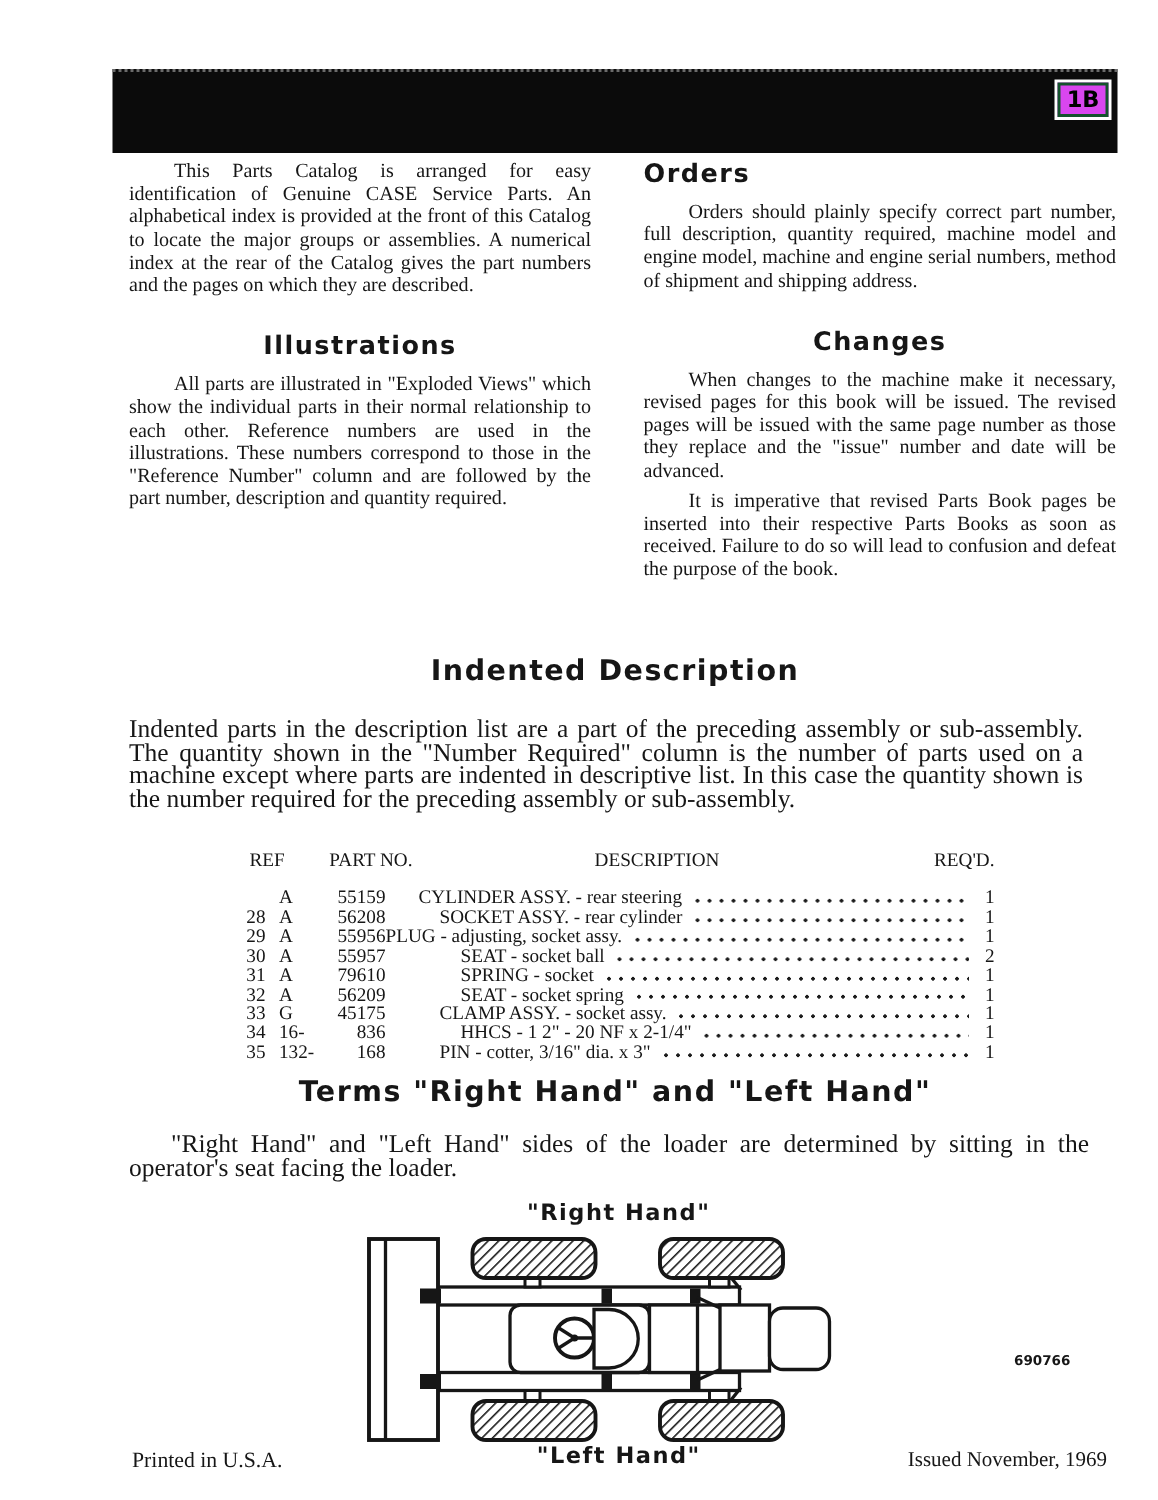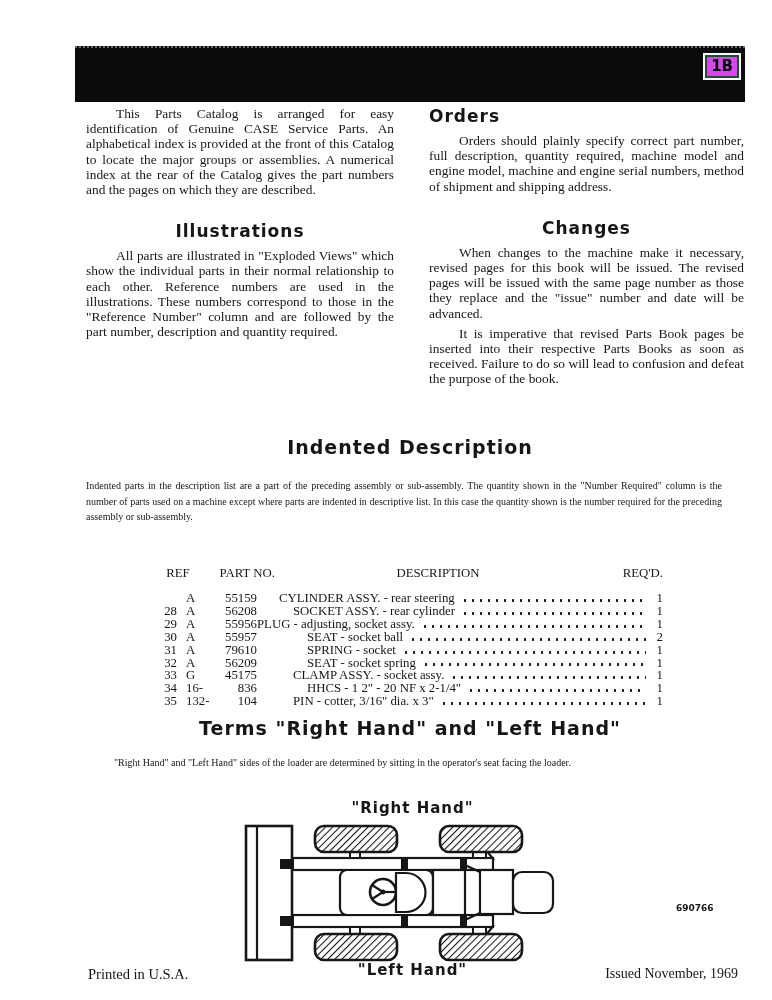--- a/index.html
+++ b/index.html
@@ -39,21 +39,21 @@
   }
   .col p.follow{margin-top:5px;}
   
   .center-head{
     position:absolute;left:75px;width:670px;text-align:center;margin:0;
     font-family:"DejaVu Sans",sans-serif;font-weight:bold;font-size:19px;
     letter-spacing:1px;line-height:21px;
   }
   .wide-para{
     position:absolute;left:86px;width:636px;margin:0;
-    font-size:10px;line-height:15.6px;text-align:justify;
+    font-size:17px;line-height:15.6px;text-align:justify;
   }
   .wide-para.indent{text-indent:28px;}
   
   .ptable{position:absolute;left:155px;top:566px;width:508px;font-size:12.8px;}
   .thead{display:flex;line-height:14px;}
   .h-ref{width:46px;text-align:center;}
   .h-part{width:74px;text-align:right;}
   .h-desc{flex:1;text-align:center;}
   .h-req{width:62px;text-align:right;}
   .tbody{margin-top:12px;}
@@ -196,21 +196,21 @@
           <span class="c-part">836</span>
           <span class="c-desc" style="padding-left: 50px;">
             <span class="dtext">HHCS - 1 2" - 20 NF x 2-1/4"</span>
             <span class="leader"></span>
           </span>
           <span class="c-qty">1</span>
         </div>
         <div class="trow">
           <span class="c-ref">35</span>
           <span class="c-prefix">132-</span>
-          <span class="c-part">104</span>
+          <span class="c-part">168</span>
           <span class="c-desc" style="padding-left: 36px;">
             <span class="dtext">PIN - cotter, 3/16" dia. x 3"</span>
             <span class="leader"></span>
           </span>
           <span class="c-qty">1</span>
         </div>
       </div>
   </div>
 
   <h2 class="center-head" style="top:718px;">Terms "Right Hand" and "Left Hand"</h2>

